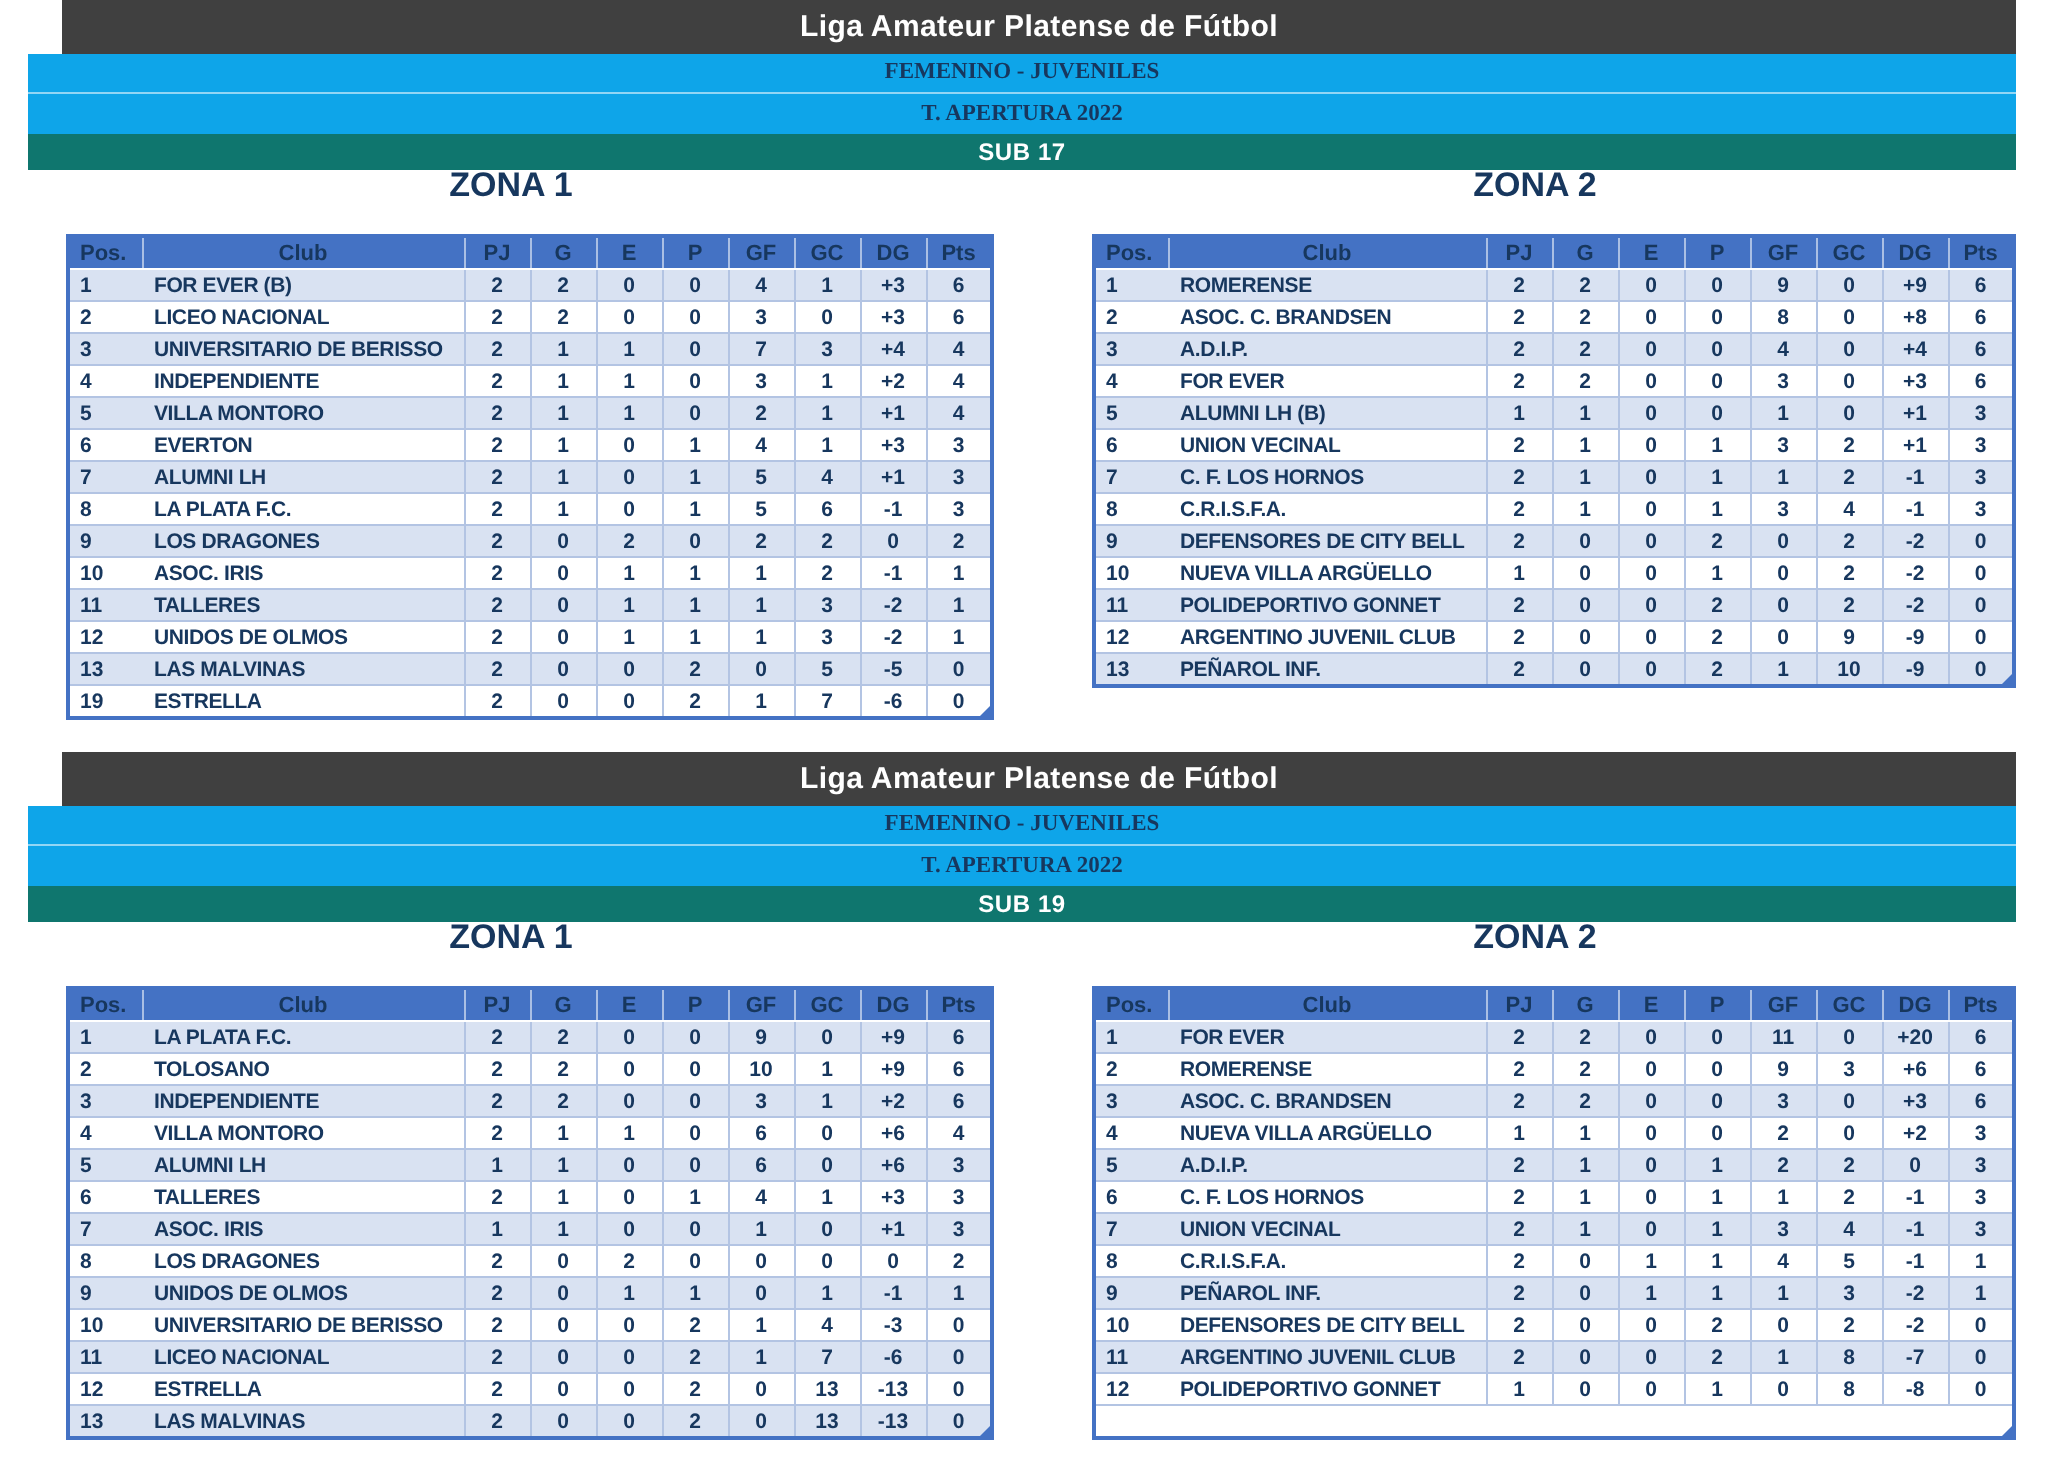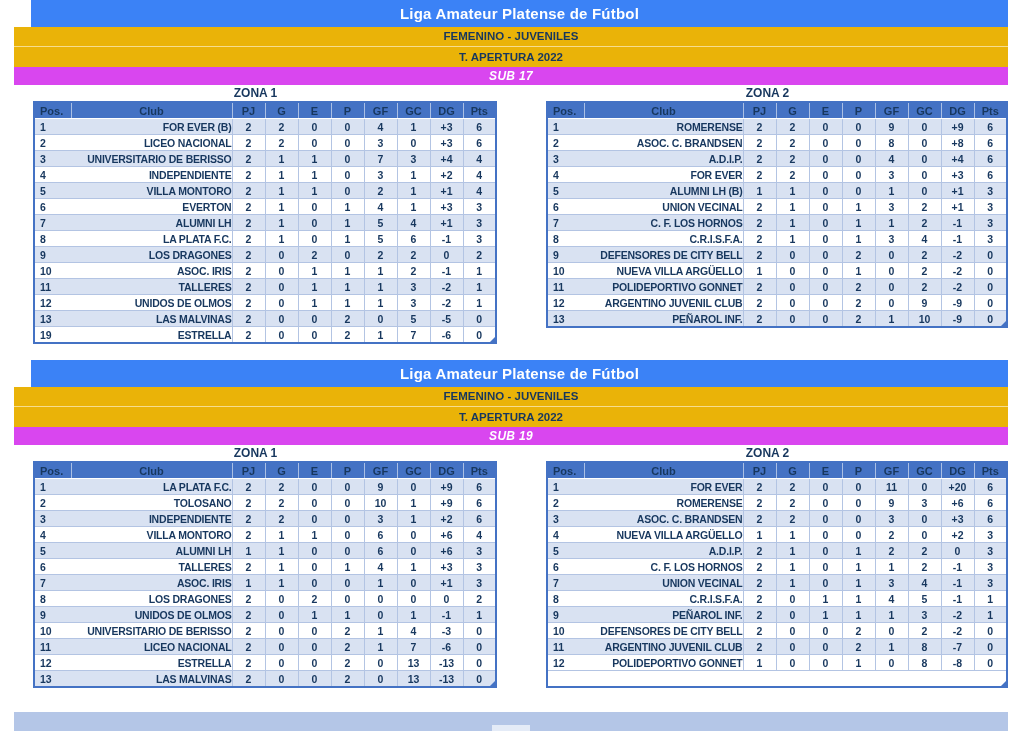--- a/index.html
+++ b/index.html
@@ -6,44 +6,44 @@
   body {
     width:1024px; height:731px; overflow:hidden;
     font-family:"Liberation Sans","DejaVu Sans",sans-serif;
     -webkit-font-smoothing:antialiased;
   }
   .page { width:994px; margin:0 16px 0 14px; }
 
   
   .bar { text-align:center; }
   .title-bar {
-    background:#3b82f6; color:#ffffff;
+    background:#404040; color:#ffffff;
     height:27px; line-height:27px;
     font-size:15px; font-weight:bold; letter-spacing:.2px;margin-left:17px;
   }
   .sub-bar {
-    background:#eab308; color:#17375E;
+    background:#0ea5e9; color:#17375E;
     height:20px; line-height:20px;
-    font-size:11.5px; font-weight:bold;
+    font-size:11.5px; font-weight:bold;font-family:Liberation Serif, serif;
   }
   .sub-bar.first { border-bottom:1px solid rgba(255,255,255,.55); height:19px; line-height:19px; }
   .cat-bar {
-    background:#d946ef; color:#ffffff;
+    background:#0f766e; color:#ffffff;
     height:18px; line-height:18px;
-    font-size:12px; font-weight:bold; letter-spacing:.3px;font-style:italic;
+    font-size:12px; font-weight:bold; letter-spacing:.3px;
   }
 
   
   .zones { display:flex; justify-content:space-between; }
   .zone-1 { width:483px; }
   .zone-2 { width:481px; }
   .zone-label {
     text-align:center; color:#17375E;
-    font-size:12px; font-weight:bold;
-    height:16px; line-height:16px;
+    font-size:17px; font-weight:bold;
+    height:32px; line-height:16px;
   }
   .twrap { position:relative;padding-left:19px; }
 
   
   table {
     border-collapse:collapse; table-layout:fixed; width:100%;
     border:2px solid #4472C4;
   }
   th {
     background:#4472C4; color:#17375E;
@@ -56,21 +56,21 @@
   th.h-pos { text-align:left; padding-left:5px; }
   td {
     color:#17375E; font-size:10.5px; font-weight:bold;
     height:15px; padding:0; text-align:center;
     border-right:1px solid #B3C4E3;
     border-bottom:1px solid #B3C4E3;
     white-space:nowrap; overflow:hidden;
   }
   td:last-child { border-right:none; }
   td.c-pos { text-align:left; padding-left:5px; border-right:none; }
-  td.c-club { text-align:right; padding-left:6px; letter-spacing:-0.2px; }
+  td.c-club { text-align:left; padding-left:6px; letter-spacing:-0.2px; }
   tbody tr:nth-child(odd) td { background:#D9E2F2; }
   tbody tr:nth-child(even) td { background:#ffffff; }
   tbody tr:last-child td { border-bottom:none; }
   tbody tr.filler td { background:#ffffff; border-right:none; }
 
   col.col-pos { width:37px; }
   col.col-num { width:33px; }
 
   
   .handle {

